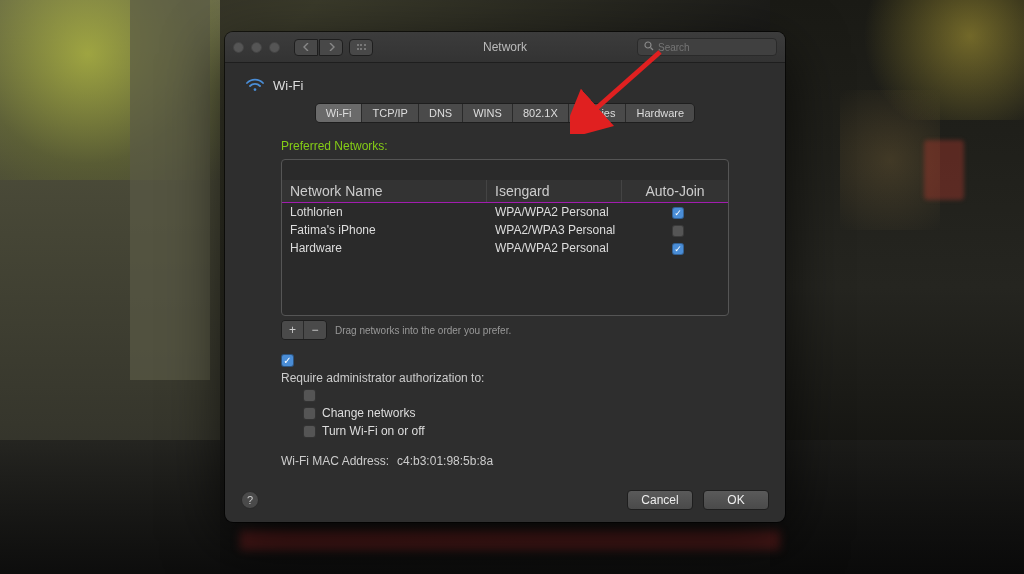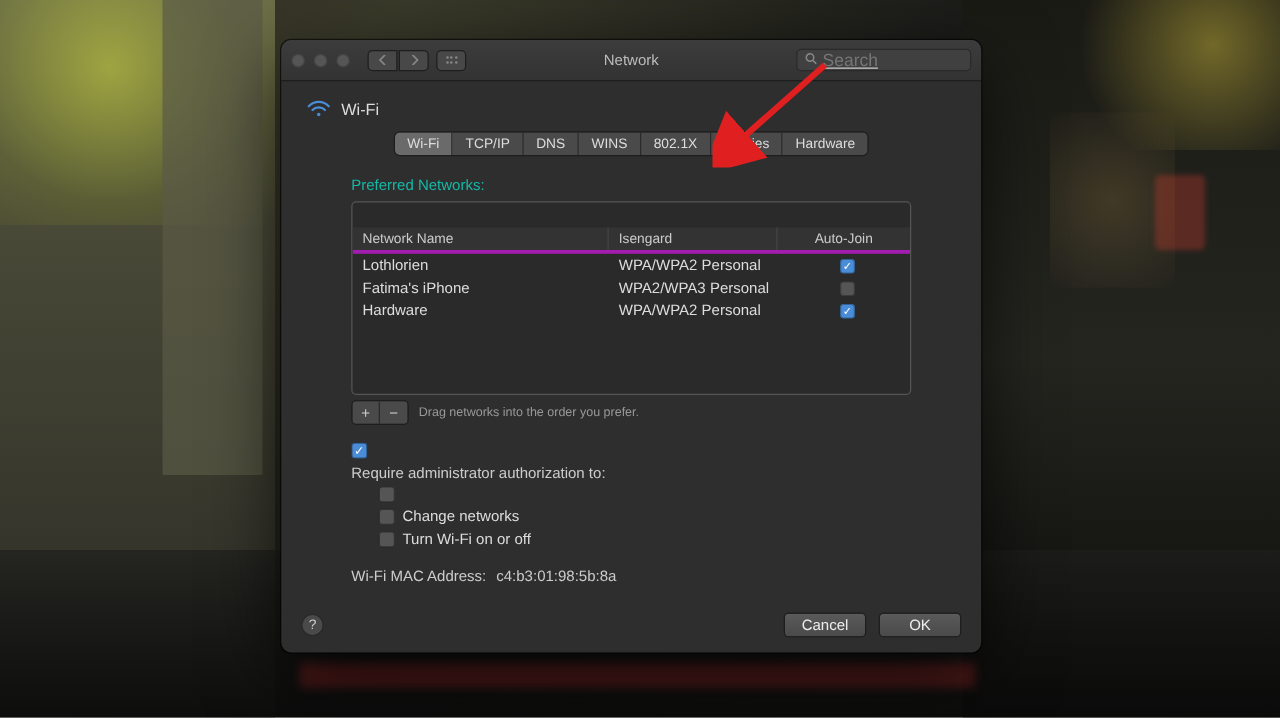--- a/index.html
+++ b/index.html
@@ -85,23 +85,22 @@
       align-items: center;
       padding: 0 6px;
       gap: 4px;
     }
     .search-icon { color: #888; font-size: 10px; }
     .search-input {
       background: transparent;
       border: none;
       outline: none;
       color: #ccc;
-      font-size: 14px;
+      font-size: 10px;
       width: 100%;
-      text-decoration: underline;
     }
 
     .content {
       flex: 1;
       padding: 14px 16px 12px;
       display: flex;
       flex-direction: column;
       color: #ddd;
       font-size: 12px;
     }
@@ -127,33 +126,33 @@
       background: #4a4a4a;
       color: #ddd;
       font-size: 11px;
       padding: 3px 10px;
       border-right: 0.5px solid #2a2a2a;
       cursor: default;
     }
     .tab:last-child { border-right: none; }
     .tab.active { background: #6a6a6a; }
 
-    .section-label { margin-left: 40px; margin-bottom: 6px; color: #14b8a6; font-size: 12px; }
+    .section-label { margin-left: 40px; margin-bottom: 6px; color: #84cc16; font-size: 12px; }
     .table-wrap {
       margin: 0 40px;
       border: 1px solid #555;
       border-radius: 4px;
       overflow: hidden;
       background: #2a2a2a;
     }
     .thead {
       display: flex;
       background: #333;
-      border-bottom: 3px solid #a21caf;
-      font-size: 11px;
+      border-bottom: 1px solid #a21caf;
+      font-size: 14px;
       font-weight: 500;
       color: #ccc;
       margin-top: 20px;
     }
     .th, .td { padding: 3px 8px; }
     .col-name { flex: 0 0 205px; border-right: 1px solid #444; }
     .col-security { flex: 0 0 135px; border-right: 1px solid #444; }
     .col-autojoin { flex: 1; text-align: center; }
     .tbody { height: 112px; overflow: hidden; }
     .row { display: flex; align-items: center; font-size: 12px; color: #ddd; height: 18px; }

